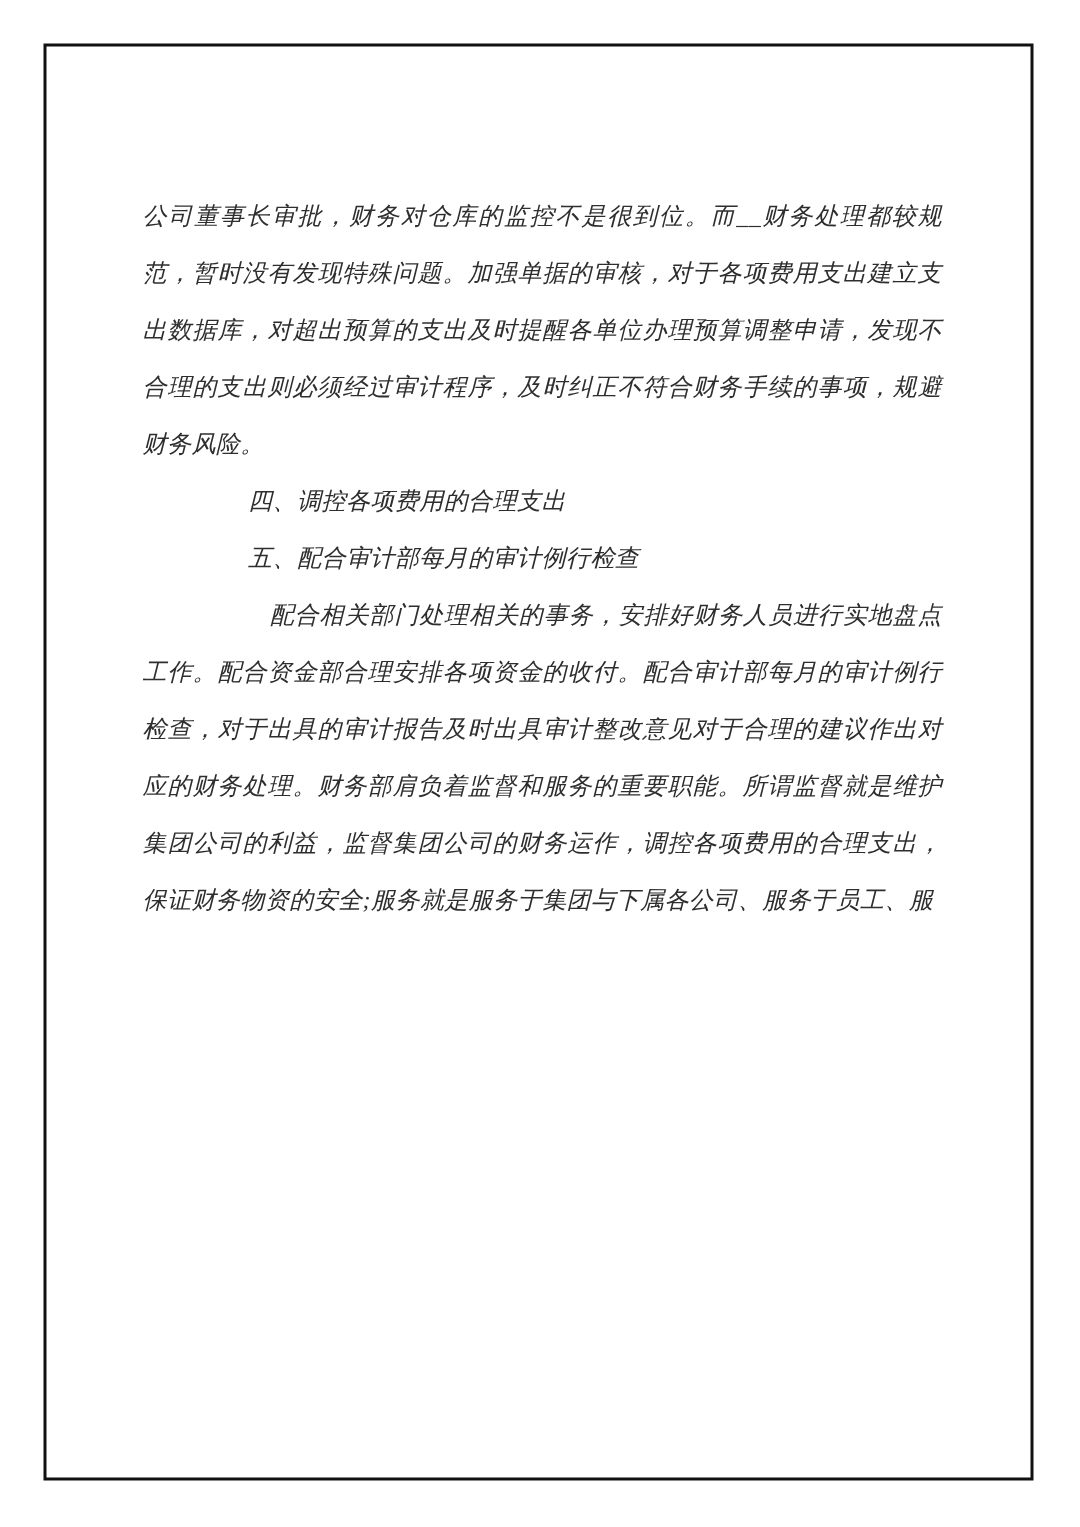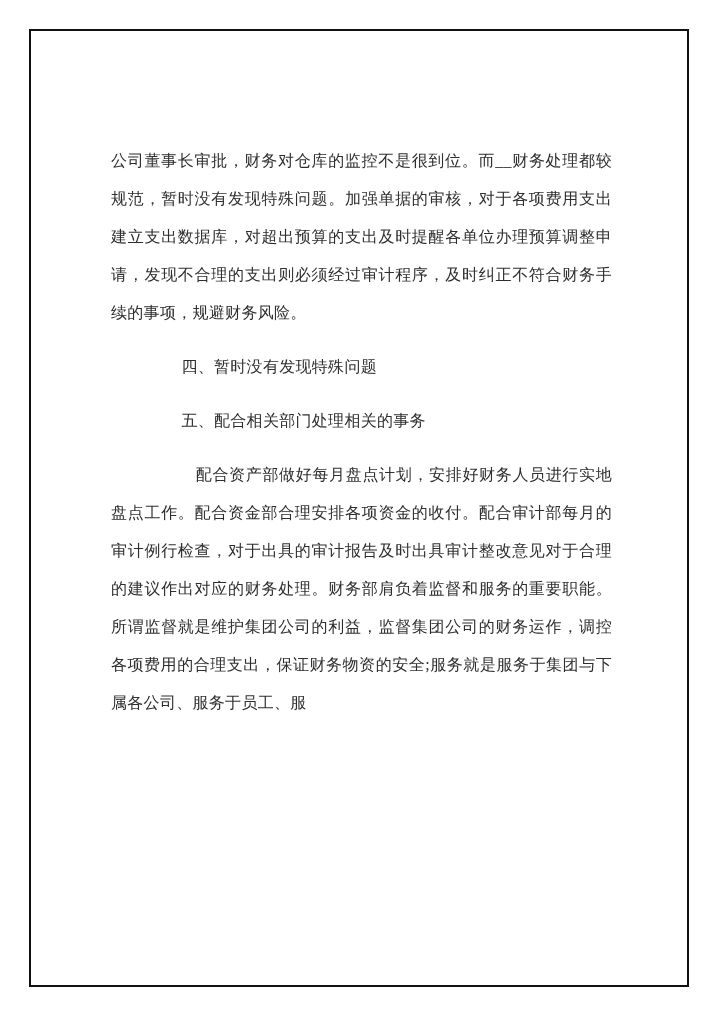--- a/index.html
+++ b/index.html
@@ -29,39 +29,40 @@
     top: 126px;
     left: 95px;
     width: 533px;
     color: #2e2e2e;
     font-size: 16px;
     line-height: 38px;
     text-align: justify;
     letter-spacing: 0.3px;
   }
   .content p {
-    margin: 16px;
+    margin: 0;
     padding: 0;
     word-break: break-all;
+    font-style: italic;
   }
   .para-continuation {
     text-indent: 0;
   }
   .para-heading {
     text-indent: 4.4em;
     text-align: left;
   }
   .para-body {
     text-indent: 5.3em;
   }
 </style>
 </head>
 <body>
 
 <div class="page">
   <div class="page-border"></div>
   <div class="content">
     <p class="para-continuation">公司董事长审批，财务对仓库的监控不是很到位。而__财务处理都较规范，暂时没有发现特殊问题。加强单据的审核，对于各项费用支出建立支出数据库，对超出预算的支出及时提醒各单位办理预算调整申请，发现不合理的支出则必须经过审计程序，及时纠正不符合财务手续的事项，规避财务风险。</p>
-    <p class="para-heading">四、暂时没有发现特殊问题</p>
-    <p class="para-heading">五、配合相关部门处理相关的事务</p>
-    <p class="para-body">配合资产部做好每月盘点计划，安排好财务人员进行实地盘点工作。配合资金部合理安排各项资金的收付。配合审计部每月的审计例行检查，对于出具的审计报告及时出具审计整改意见对于合理的建议作出对应的财务处理。财务部肩负着监督和服务的重要职能。所谓监督就是维护集团公司的利益，监督集团公司的财务运作，调控各项费用的合理支出，保证财务物资的安全;服务就是服务于集团与下属各公司、服务于员工、服</p>
+    <p class="para-heading">四、调控各项费用的合理支出</p>
+    <p class="para-heading">五、配合审计部每月的审计例行检查</p>
+    <p class="para-body">配合相关部门处理相关的事务，安排好财务人员进行实地盘点工作。配合资金部合理安排各项资金的收付。配合审计部每月的审计例行检查，对于出具的审计报告及时出具审计整改意见对于合理的建议作出对应的财务处理。财务部肩负着监督和服务的重要职能。所谓监督就是维护集团公司的利益，监督集团公司的财务运作，调控各项费用的合理支出，保证财务物资的安全;服务就是服务于集团与下属各公司、服务于员工、服</p>
   </div>
 </div>
 
 </body></html>

